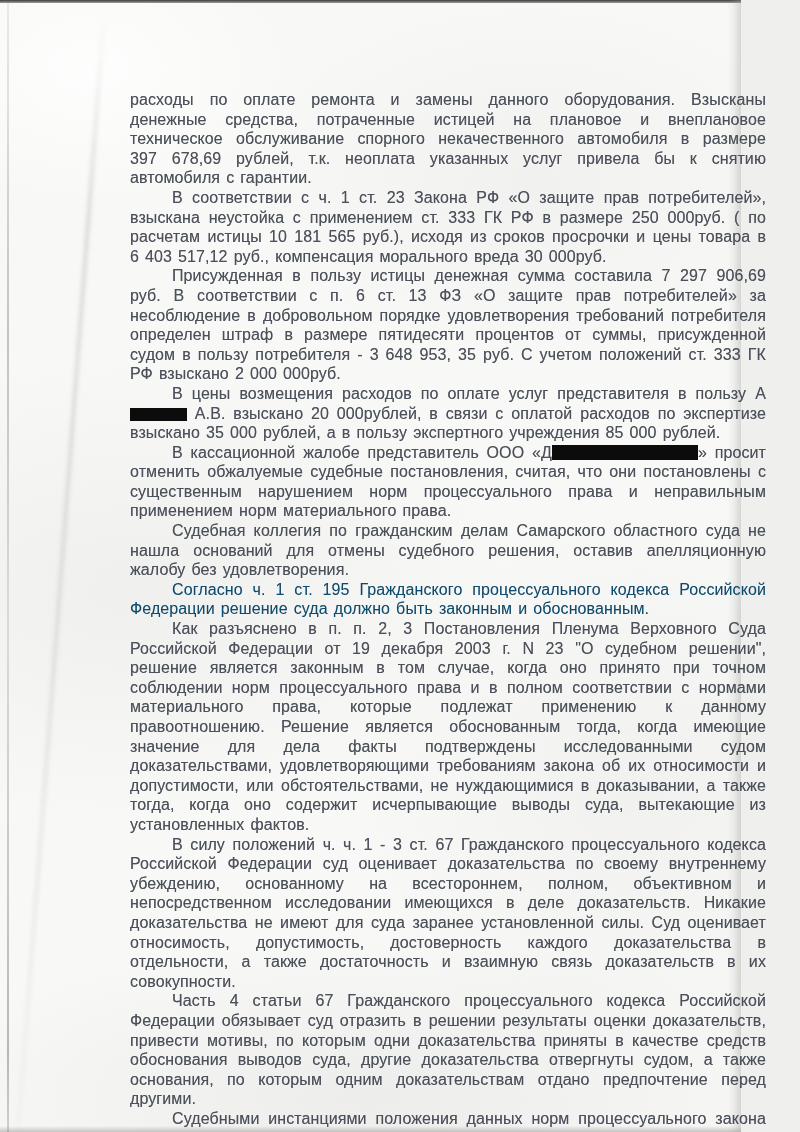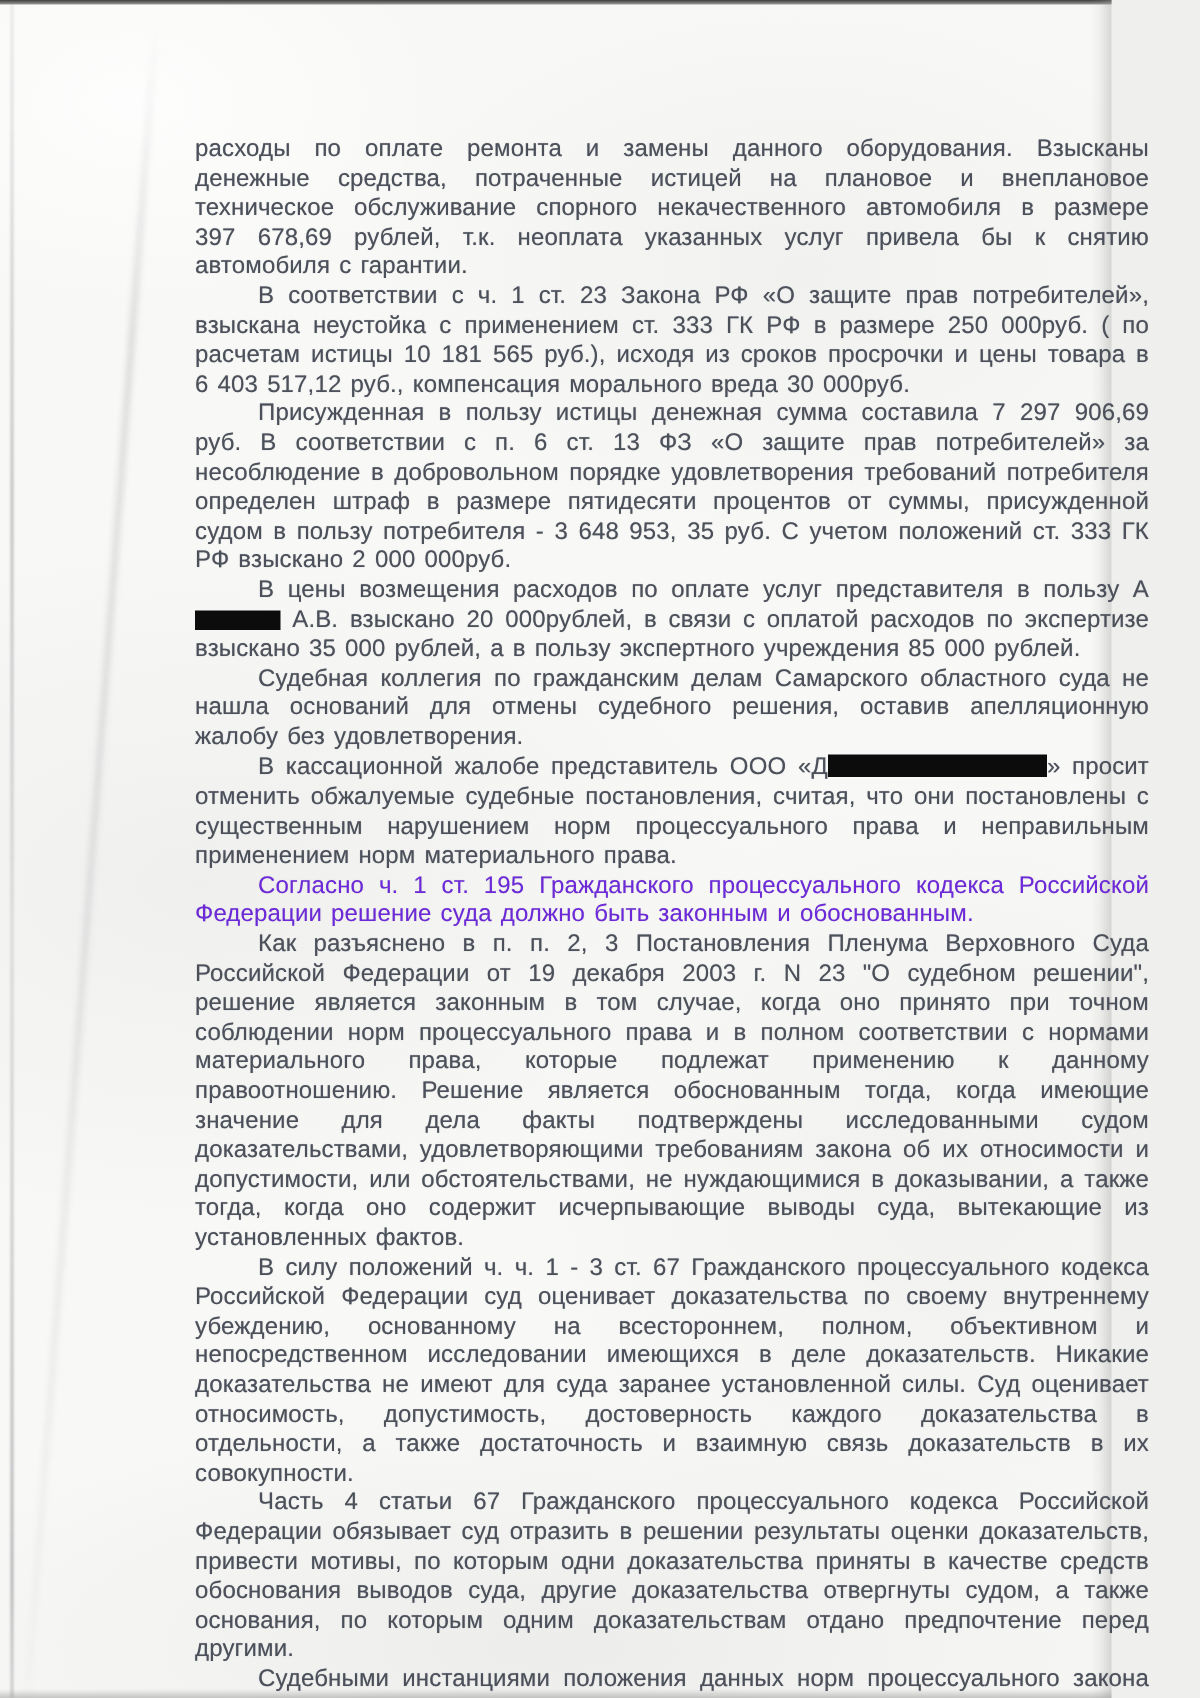--- a/index.html
+++ b/index.html
@@ -72,21 +72,21 @@
     line-height: 19.6px;
     color: #4b505a;
     text-align: justify;
     word-spacing: 1.5px;
     letter-spacing: 0.1px;
     text-shadow: 0 0 0.6px rgba(75,80,90,0.55);
     hyphens: none;
   }
   .para { margin: 0; text-indent: 42px; }
   .para.no-indent { text-indent: 0; }
-  .para.faded { color: #6d28d9; text-shadow: 0 0 0.6px rgba(141,149,160,0.5); }
+  .para.faded { color: #0c4a6e; text-shadow: 0 0 0.6px rgba(141,149,160,0.5); }
   .redact {
     display: inline-block;
     background: #0c0c0c;
     height: 13px;
     transform: translateY(2px);
   }
   .redact.r1 { width: 57px; }
   .redact.r2 { width: 146px; height: 15px; }
 </style>
 </head>
@@ -104,23 +104,23 @@
   <div class="text-block">
 
     <p class="para no-indent">расходы по оплате ремонта и замены данного оборудования. Взысканы денежные средства, потраченные истицей на плановое и внеплановое техническое обслуживание спорного некачественного автомобиля в размере 397&nbsp;678,69 рублей, т.к. неоплата указанных услуг привела бы к снятию автомобиля с гарантии.</p>
 
     <p class="para">В соответствии с ч. 1 ст. 23 Закона РФ «О защите прав потребителей», взыскана неустойка с применением ст. 333 ГК РФ в размере 250&nbsp;000руб. ( по расчетам истицы 10 181&nbsp;565 руб.), исходя из сроков просрочки и цены товара в 6&nbsp;403&nbsp;517,12 руб., компенсация морального вреда 30&nbsp;000руб.</p>
 
     <p class="para">Присужденная в пользу истицы денежная сумма составила 7&nbsp;297&nbsp;906,69 руб. В соответствии с п. 6 ст. 13 ФЗ «О защите прав потребителей» за несоблюдение в добровольном порядке удовлетворения требований потребителя определен штраф в размере пятидесяти процентов от суммы, присужденной судом в пользу потребителя - 3&nbsp;648&nbsp;953, 35 руб. С учетом положений ст. 333 ГК РФ взыскано 2&nbsp;000&nbsp;000руб.</p>
 
     <p class="para"><span>В цены возмещения расходов по оплате услуг представителя в пользу А</span><span class="redact r1"></span> <span>А.В. взыскано 20&nbsp;000рублей, в связи с оплатой расходов по экспертизе взыскано 35&nbsp;000 рублей, а в пользу экспертного учреждения 85&nbsp;000 рублей.</span></p>
 
+    <p class="para"><span>В кассационной жалобе представитель ООО «Д</span><span class="redact r2"></span><span>» просит отменить обжалуемые судебные постановления, считая, что они постановлены с существенным нарушением норм процессуального права и неправильным применением норм материального права.</span></p>
+
     <p class="para">Судебная коллегия по гражданским делам Самарского областного суда не нашла оснований для отмены судебного решения, оставив апелляционную жалобу без удовлетворения.</p>
-
-    <p class="para"><span>В кассационной жалобе представитель ООО «Д</span><span class="redact r2"></span><span>» просит отменить обжалуемые судебные постановления, считая, что они постановлены с существенным нарушением норм процессуального права и неправильным применением норм материального права.</span></p>
 
 
     <p class="para faded">Согласно ч. 1 ст. 195 Гражданского процессуального кодекса Российской Федерации решение суда должно быть законным и обоснованным.</p>
 
     <p class="para">Как разъяснено в п. п. 2, 3 Постановления Пленума Верховного Суда Российской Федерации от 19 декабря 2003 г. N 23 "О судебном решении", решение является законным в том случае, когда оно принято при точном соблюдении норм процессуального права и в полном соответствии с нормами материального права, которые подлежат применению к данному правоотношению. Решение является обоснованным тогда, когда имеющие значение для дела факты подтверждены исследованными судом доказательствами, удовлетворяющими требованиям закона об их относимости и допустимости, или обстоятельствами, не нуждающимися в доказывании, а также тогда, когда оно содержит исчерпывающие выводы суда, вытекающие из установленных фактов.</p>
 
     <p class="para">В силу положений ч. ч. 1 - 3 ст. 67 Гражданского процессуального кодекса Российской Федерации суд оценивает доказательства по своему внутреннему убеждению, основанному на всестороннем, полном, объективном и непосредственном исследовании имеющихся в деле доказательств. Никакие доказательства не имеют для суда заранее установленной силы. Суд оценивает относимость, допустимость, достоверность каждого доказательства в отдельности, а также достаточность и взаимную связь доказательств в их совокупности.</p>
 
     <p class="para">Часть 4 статьи 67 Гражданского процессуального кодекса Российской Федерации обязывает суд отразить в решении результаты оценки доказательств, привести мотивы, по которым одни доказательства приняты в качестве средств обоснования выводов суда, другие доказательства отвергнуты судом, а также основания, по которым одним доказательствам отдано предпочтение перед другими.</p>
 

